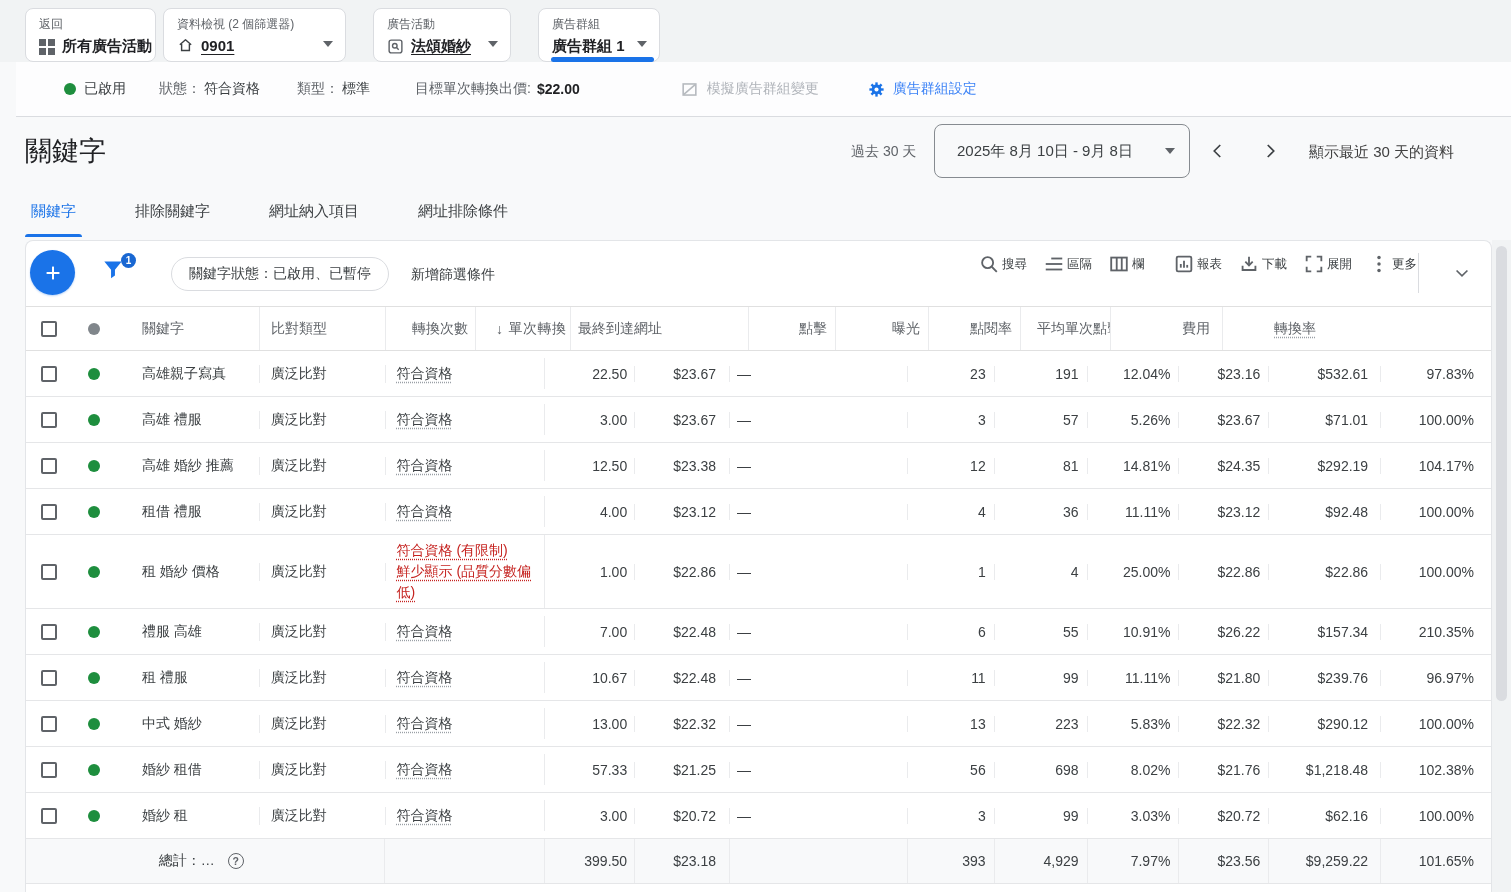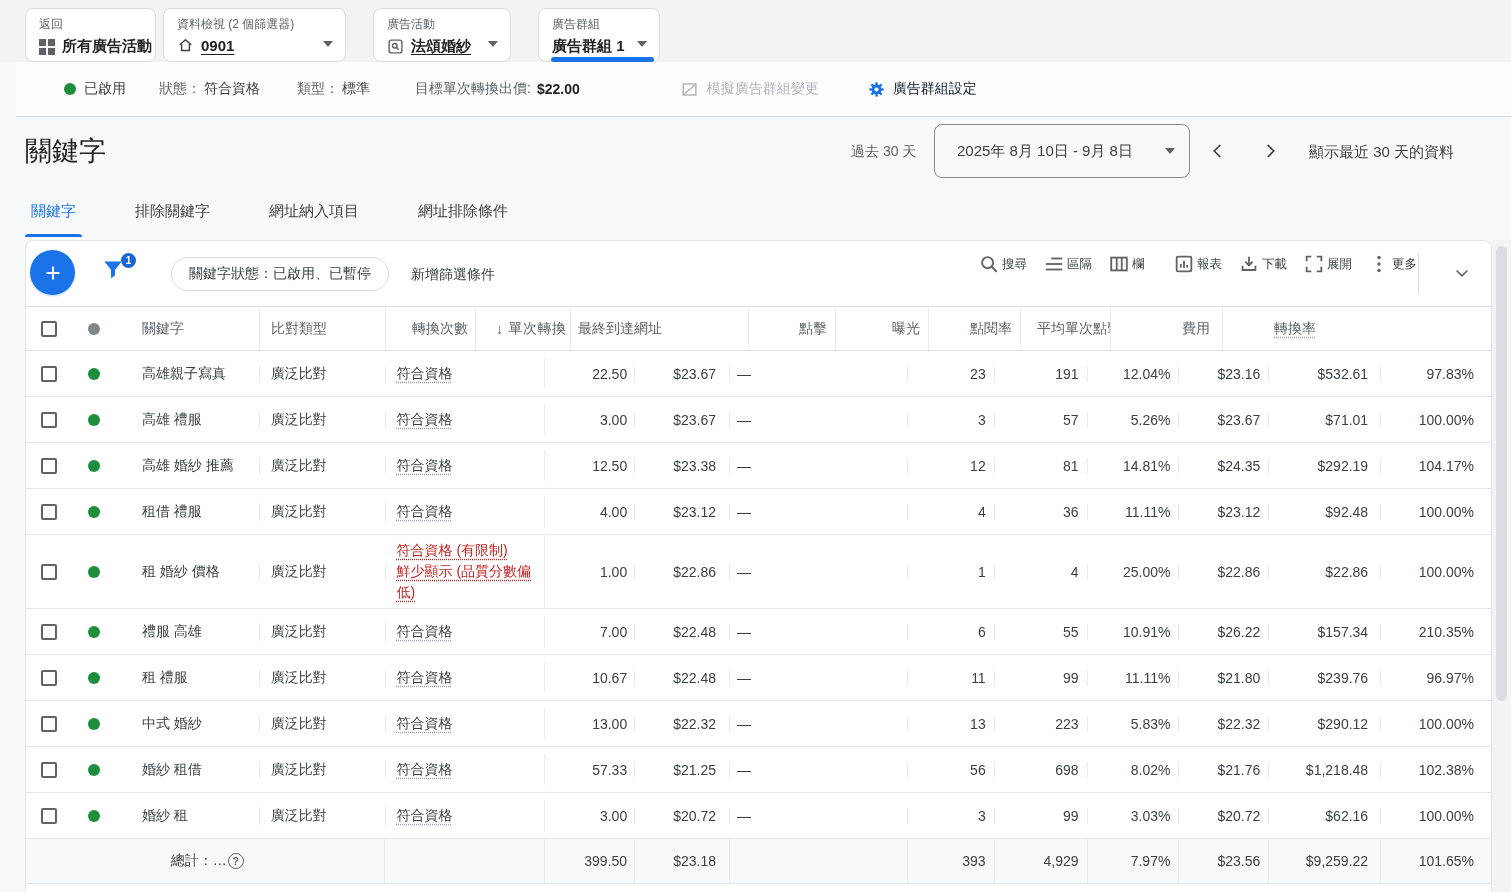--- a/index.html
+++ b/index.html
@@ -24,21 +24,21 @@
   
   .status-bar { position:absolute; left:16px; top:62px; width:1511px; height:55px; background:#fdfdfe;
     border-bottom:1px solid #dadce0; display:flex; align-items:center; font-size:14px; }
   .dot { width:12px; height:12px; border-radius:50%; display:inline-block; }
   .dot.green { background:#1e8e3e; }
   .dot.gray { background:#80868b; }
   .sb-label { color:#5f6368; }
   .sb-value { color:#3c4043; }
   .sb-strong { color:#202124; font-weight:700; }
   .sb-disabled { color:#b0b4ba; display:flex; align-items:center; gap:8px; }
-  .sb-link { color:#0f172a; font-weight:500; display:flex; align-items:center; gap:7px; cursor:pointer; }
+  .sb-link { color:#3b82f6; font-weight:500; display:flex; align-items:center; gap:7px; cursor:pointer; }
 
   
   .page-title { position:absolute; left:25px; top:133px; font-size:27px; font-weight:400; color:#202124; }
   .date-preset { position:absolute; left:851px; top:143px; font-size:14px; color:#5f6368; }
   .date-box { position:absolute; left:934px; top:124px; width:256px; height:54px; border:1px solid #868b90;
     border-radius:8px; background:transparent; display:flex; align-items:center; padding:0 14px 0 22px; cursor:pointer; }
   .date-box .date-text { font-size:15px; color:#3c4043; flex:1; }
   .date-box .caret { position:static; margin-left:8px; }
   .date-nav { position:absolute; top:137px; width:28px; height:28px; display:flex; align-items:center;
     justify-content:center; cursor:pointer; }
@@ -104,21 +104,21 @@
     white-space:nowrap; letter-spacing:.5px; }
   .th-avgcpc { justify-content:flex-start !important; padding-left:16px; padding-right:0; white-space:nowrap; }
   .th-underdot { text-decoration:underline dotted #9aa0a6; text-underline-offset:4px; }
   .sort-arrow { margin-right:5px; color:#5f6368; }
   .checkbox { width:16px; height:16px; border:2px solid #5f6368; border-radius:2px; background:#fff; cursor:pointer; }
   .status-cell { flex-direction:column; align-items:flex-start !important; justify-content:center;
     padding-top:5px; padding-bottom:5px; }
   .status-line { font-size:14px; color:#3c4043; line-height:21px;
     text-decoration:underline dotted #9aa0a6; text-underline-offset:4px; cursor:pointer; }
   .status-line.limited { color:#c5221f; text-decoration-color:#c5221f; }
-  .total-label { display:flex; align-items:center; justify-content:flex-end; gap:1px;
+  .total-label { display:flex; align-items:center; justify-content:flex-end; gap:13px;
     width:234px; height:100%; padding-right:16px; font-size:14px; color:#3c4043; }
   .help-circle { width:16px; height:16px; border-radius:50%; border:1.5px solid #5f6368; color:#5f6368;
     font-size:10.5px; font-weight:700; display:flex; align-items:center; justify-content:center; cursor:pointer; }
   .help-circle::after { content:"?"; }
   .tc-spacer0{width:126px;} .tc-spacer1{width:160px;}
   svg { display:block; }
 </style>
 </head>
 <body>
 

